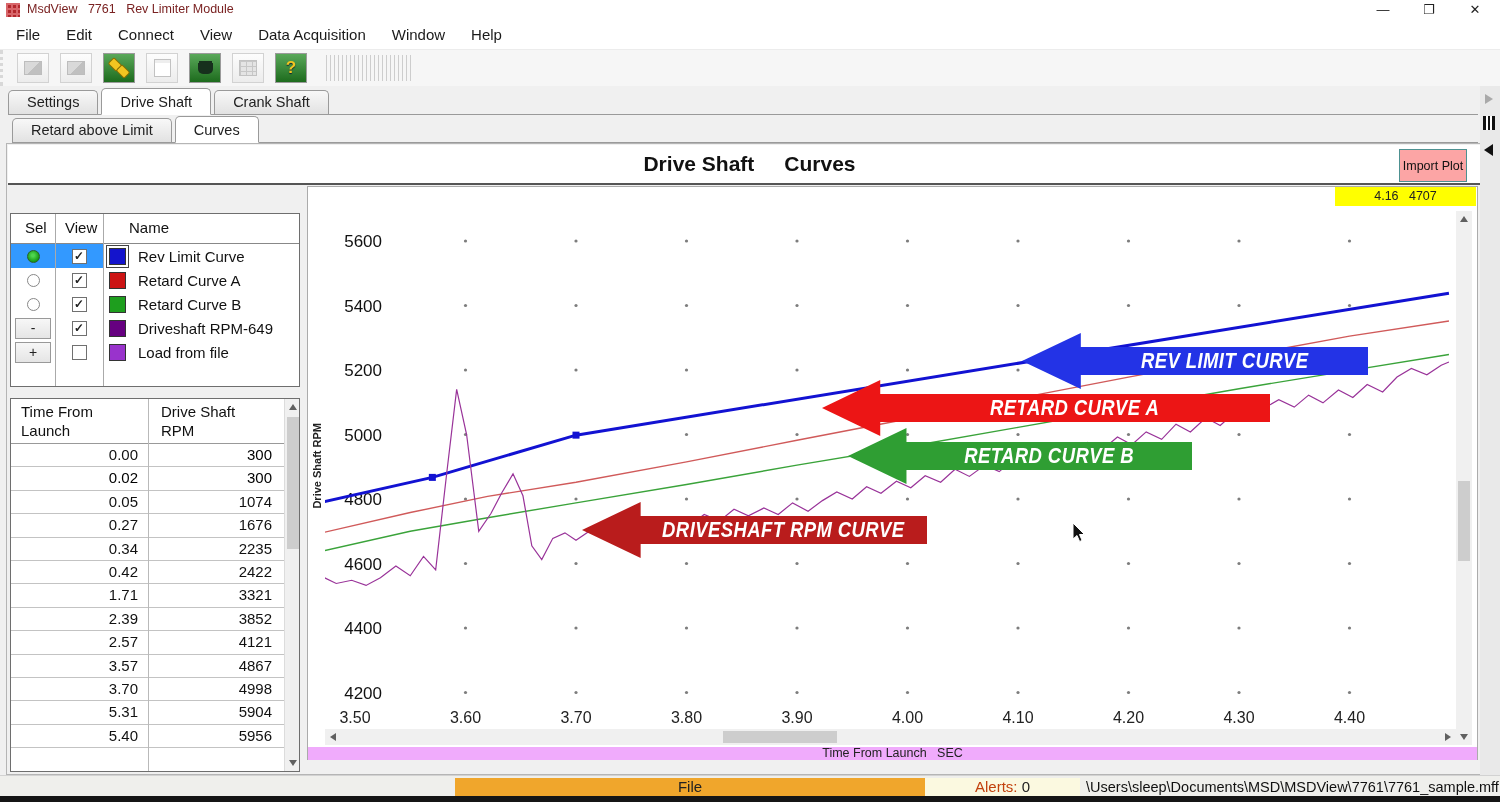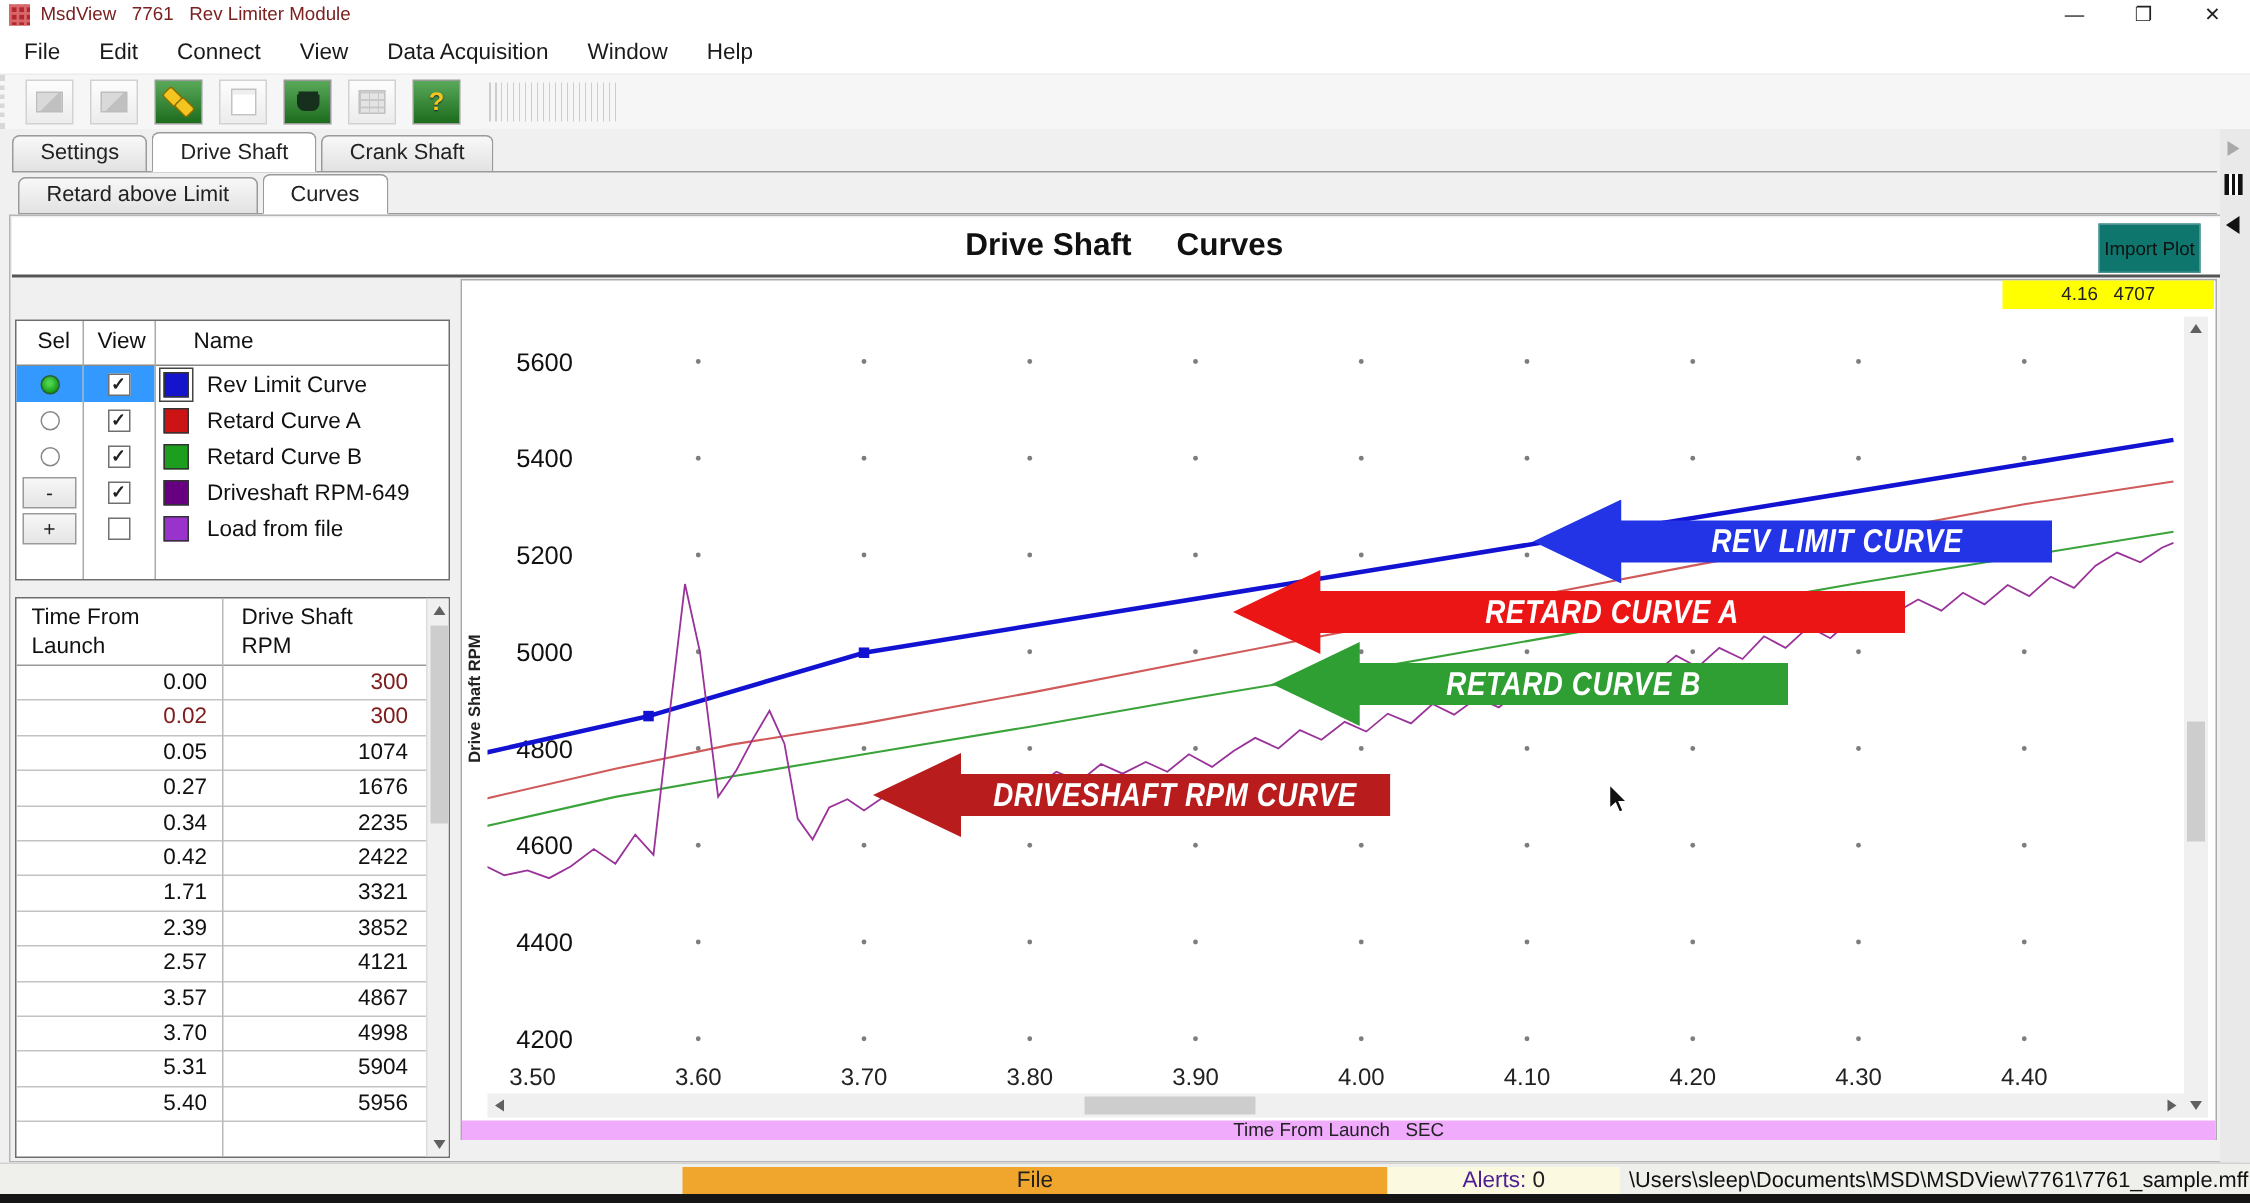--- a/index.html
+++ b/index.html
@@ -41,21 +41,21 @@
   .tabrow { position:absolute; display:flex; align-items:flex-end; }
   #tabrow1 { left:8px; top:88px; height:27px; width:1470px; border-bottom:1px solid #9a9a9a; }
   #tabrow2 { left:12px; top:116px; height:27px; width:1466px; border-bottom:1px solid #9a9a9a; }
   .tab { height:24px; line-height:23px; padding:0 18px; font-size:14.5px; color:#222; background:linear-gradient(#f8f8f8,#e2e2e2); border:1px solid #9a9a9a; border-bottom:none; border-radius:5px 5px 0 0; margin-right:3px; }
   .tab.active { background:#fff; height:27px; line-height:26px; margin-bottom:-1px; border-bottom:1px solid #fff; z-index:3; position:relative; }
 
   
   #content { position:absolute; left:6px; top:143px; width:1487px; height:632px; background:#f0f0f0; border:1px solid #b5b5b5; }
   #page-header { position:absolute; left:1px; top:1px; width:1483px; height:40px; background:#fff; border-bottom:2px solid #555; display:flex; align-items:center; justify-content:center; gap:30px; }
   .page-title { font-size:21px; font-weight:bold; color:#111; }
-  #import-plot { position:absolute; right:24px; top:4px; width:68px; height:33px; background:#0f766e; border:1px solid #4d9191; font-size:12.5px; color:#111; display:flex; align-items:center; justify-content:center; }
+  #import-plot { position:absolute; right:24px; top:4px; width:68px; height:33px; background:#fca5a5; border:1px solid #4d9191; font-size:12.5px; color:#111; display:flex; align-items:center; justify-content:center; }
 
   
   #legend-box { position:absolute; left:10px; top:213px; width:290px; height:174px; background:#fff; border:1px solid #6e6e6e; }
   #legend-header { position:relative; height:30px; border-bottom:1px solid #888; font-size:15px; color:#111; }
   #legend-header span { position:absolute; top:5px; }
   .vline1 { position:absolute; left:44px; top:0; bottom:0; width:1px; background:#aaa; }
   .vline2 { position:absolute; left:92px; top:0; bottom:0; width:1px; background:#aaa; }
   .lg-row { position:relative; height:24px; display:flex; align-items:center; }
   .lg-sel { width:44px; height:100%; display:flex; align-items:center; justify-content:center; }
   .lg-view { width:48px; height:100%; display:flex; align-items:center; justify-content:center; }
@@ -71,21 +71,21 @@
   
   #data-table { position:absolute; left:10px; top:398px; width:290px; height:374px; background:#fff; border:1px solid #6e6e6e; overflow:hidden; }
   #dt-inner { position:absolute; left:0; top:0; width:273px; height:100%; }
   #dt-colline { position:absolute; left:137px; top:0; bottom:0; width:1px; background:#b9b9b9; }
   #dt-header { position:relative; height:45px; border-bottom:1px solid #999; font-size:15px; color:#111; line-height:19px; }
   #dt-h1 { position:absolute; left:10px; top:3px; white-space:pre-line; }
   #dt-h2 { position:absolute; left:150px; top:3px; white-space:pre-line; }
   .dt-row { display:flex; height:23.4px; border-bottom:1px solid #c3c3c3; font-size:15px; color:#111; }
   .dt-c1 { width:137px; text-align:right; padding-right:10px; line-height:22px; }
   .dt-c2 { width:136px; text-align:right; padding-right:12px; line-height:22px; }
-  .red { color:#7f1d1d;padding-left:40px; }
+  .red { color:#000000;padding-left:40px; }
 
   
   .sb { background:#f0f0f0; position:absolute; }
   .sb-thumb { position:absolute; background:#cdcdcd; }
   .tri { width:0; height:0; position:absolute; }
   .tri-up    { border-left:4px solid transparent; border-right:4px solid transparent; border-bottom:6px solid #606060; }
   .tri-down  { border-left:4px solid transparent; border-right:4px solid transparent; border-top:6px solid #606060; }
   .tri-left  { border-top:4px solid transparent; border-bottom:4px solid transparent; border-right:6px solid #606060; }
   .tri-right { border-top:4px solid transparent; border-bottom:4px solid transparent; border-left:6px solid #606060; }
 
@@ -111,21 +111,21 @@
   
   #right-strip { position:absolute; left:1480px; top:86px; width:20px; height:689px; background:#e9e9e9; }
   #strip-play { position:absolute; left:5px; top:8px; border-top:5px solid transparent; border-bottom:5px solid transparent; border-left:8px solid #a9a9a9; }
   #strip-grip { position:absolute; left:3px; top:30px; width:12px; height:14px; background:#111; box-shadow:inset 3px 0 0 #111, inset -3px 0 0 #111, inset 5px 0 0 #fff, inset -5px 0 0 #fff; }
   #strip-collapse { position:absolute; left:4px; top:58px; border-top:6px solid transparent; border-bottom:6px solid transparent; border-right:9px solid #111; }
 
   
   #statusbar { position:absolute; left:0; top:775px; width:1500px; height:21px; background:#efefec; border-top:1px solid #d2d2d2; font-size:15px; }
   #sb-file { position:absolute; left:455px; top:2px; width:470px; height:18px; background:#f0a62c; color:#222; text-align:center; line-height:18px; }
   #sb-alerts { position:absolute; left:925px; top:2px; width:155px; height:18px; background:#fbf9e0; text-align:center; line-height:18px; }
-  #sb-alerts .al { color:#4c1d95; }
+  #sb-alerts .al { color:#c2410c; }
   #sb-alerts .ct { color:#222; }
   #sb-path { position:absolute; left:1086px; top:2px; height:18px; color:#111; font-size:14.5px; line-height:18px; white-space:nowrap;text-align:right; }
   #bottom-strip { position:absolute; left:0; top:796px; width:1500px; height:6px; background:#151515; }
 
   #mouse-cursor { position:absolute; left:1072px; top:522px; z-index:9; }
 </style>
 </head>
 <body>
 
 <div id="screen">

